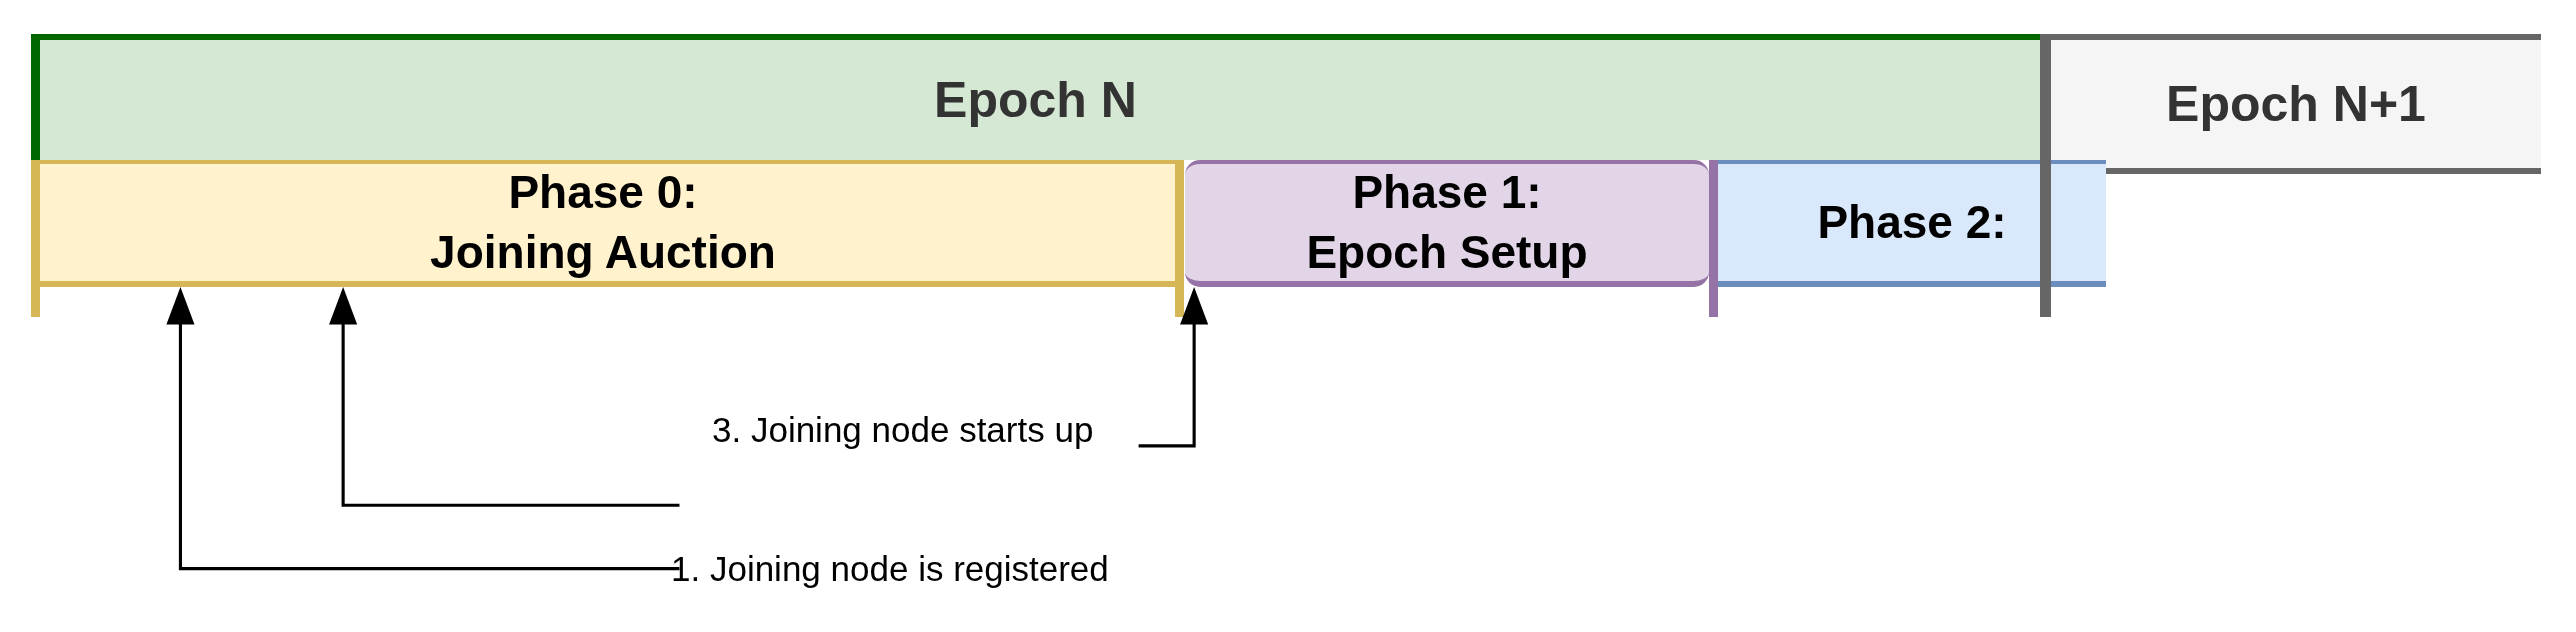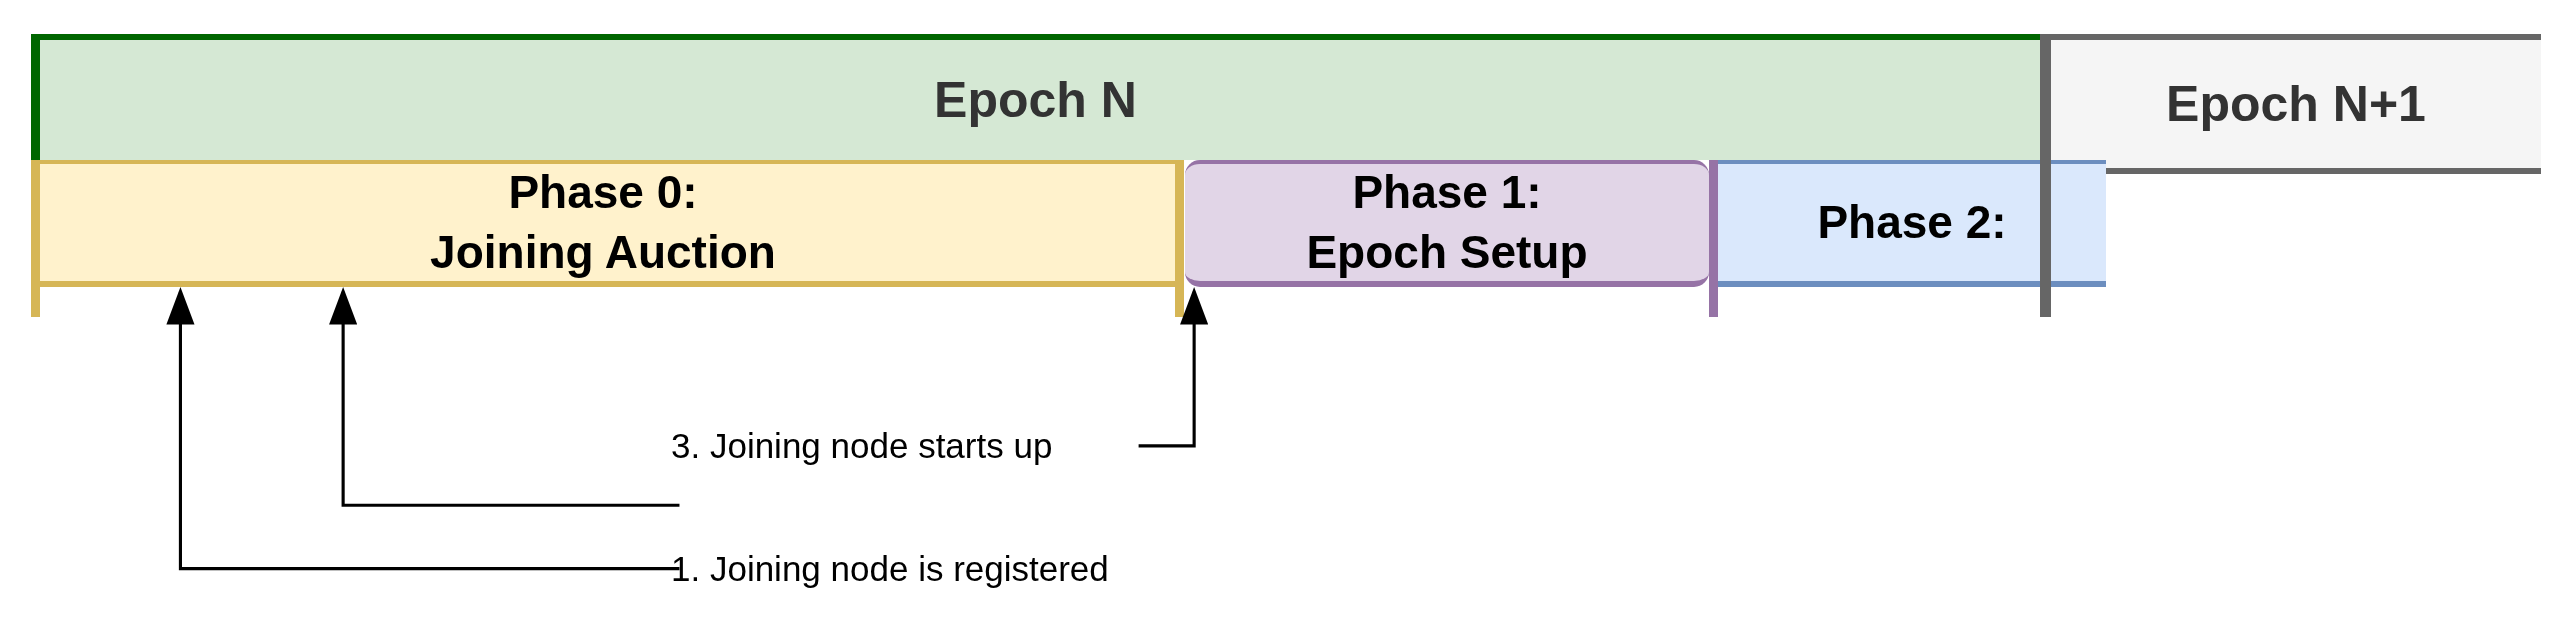--- a/index.html
+++ b/index.html
@@ -38,21 +38,21 @@
   .vline-left-yellow{left:31px;  top:160px;width:9.4px;height:157px;background:#d6b656;}
   .vline-p01        {left:1175px;top:160px;width:9.4px;height:157px;background:#d6b656;}
   .vline-p12        {left:1709px;top:160px;width:9.4px;height:157px;background:#9673a6;}
   .vline-divider    {left:2040px;top:34px; width:11px;height:283px;background:#666666;}
 
   
   .note{
     position:absolute;left:671px;height:42px;line-height:42px;
     font-size:35px;color:#000000;white-space:nowrap;
   }
-  .note-3{top:425px;}
+  .note-3{top:409px;margin-left:41px;}
   .note-2{top:484px;}
   .note-1{top:548px;}
 
   .arrows{position:absolute;left:0;top:0;width:2576px;height:632px;pointer-events:none;}
 </style>
 </head>
 <body>
 
 <div class="canvas">
 

